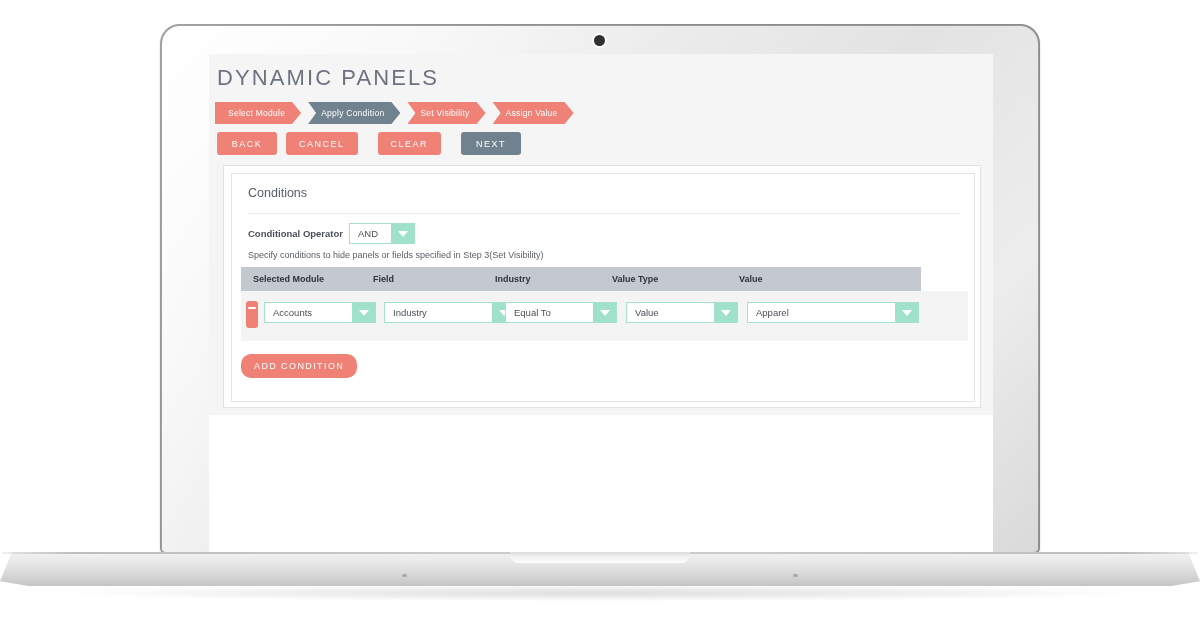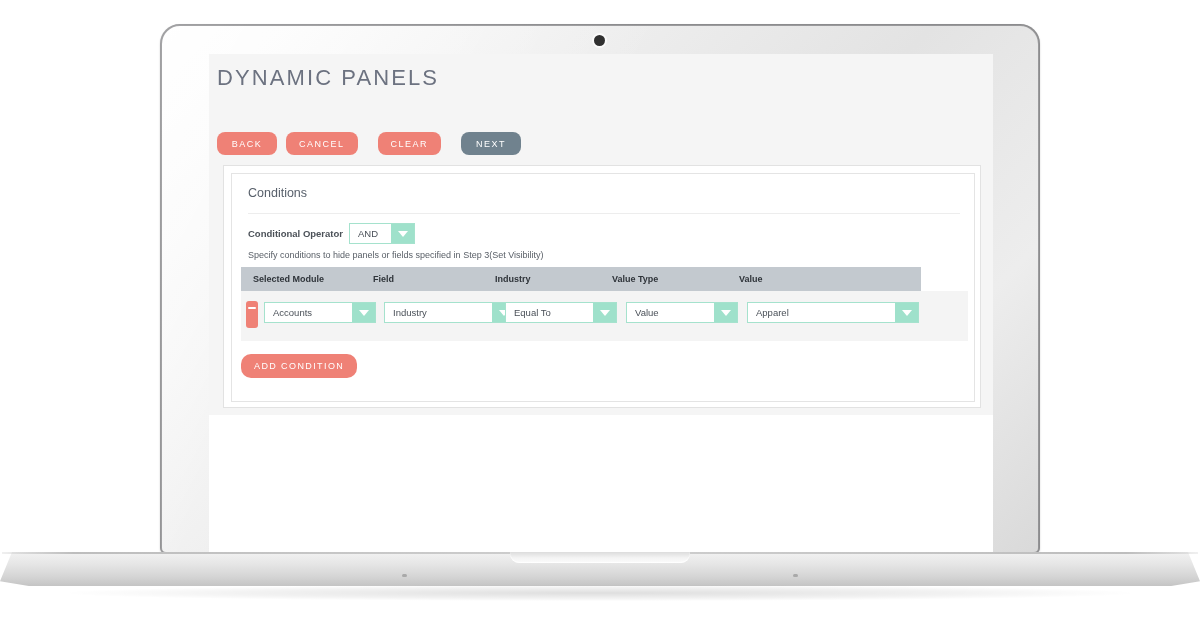--- a/index.html
+++ b/index.html
@@ -201,21 +201,21 @@
   .btn-row {
     position: absolute;
     left: 8px;
     top: 78px;
     display: flex;
   }
   .btn {
     height: 23px;
     min-width: 60px;
     border: none;
-    border-radius: 8px;
+    border-radius: 3px;
     color: #ffffff;
     font-size: 9px;
     letter-spacing: 1.5px;
     font-family: "Liberation Sans", sans-serif;
     margin-right: 9px;
     padding: 0 13px;
     cursor: pointer;
     background: #ef8176;
   }
   .btn.slate { background: #70828e; }
@@ -401,20 +401,38 @@
   <div class="lid-edge-dark"></div>
   <div class="laptop-camera"></div>
 
   <div class="laptop-screen">
     <div class="app-page">
 
       <div class="app-grey-region"></div>
 
       <div class="page-title">DYNAMIC PANELS</div>
 
+      <div class="steps">
+        <div class="step coral">
+          <span class="bg"></span>
+          <span class="txt">Select Module</span>
+        </div>
+        <div class="step slate with-notch">
+          <span class="bg"></span>
+          <span class="txt">Apply Condition</span>
+        </div>
+        <div class="step coral with-notch">
+          <span class="bg"></span>
+          <span class="txt">Set Visibility</span>
+        </div>
+        <div class="step coral with-notch">
+          <span class="bg"></span>
+          <span class="txt">Assign Value</span>
+        </div>
+      </div>
 
       <div class="btn-row">
         <button class="btn">BACK</button>
         <button class="btn">CANCEL</button>
         <button class="btn spaced">CLEAR</button>
         <button class="btn slate spaced">NEXT</button>
       </div>
 
       <div class="panel-outer">
         <div class="panel-card">

